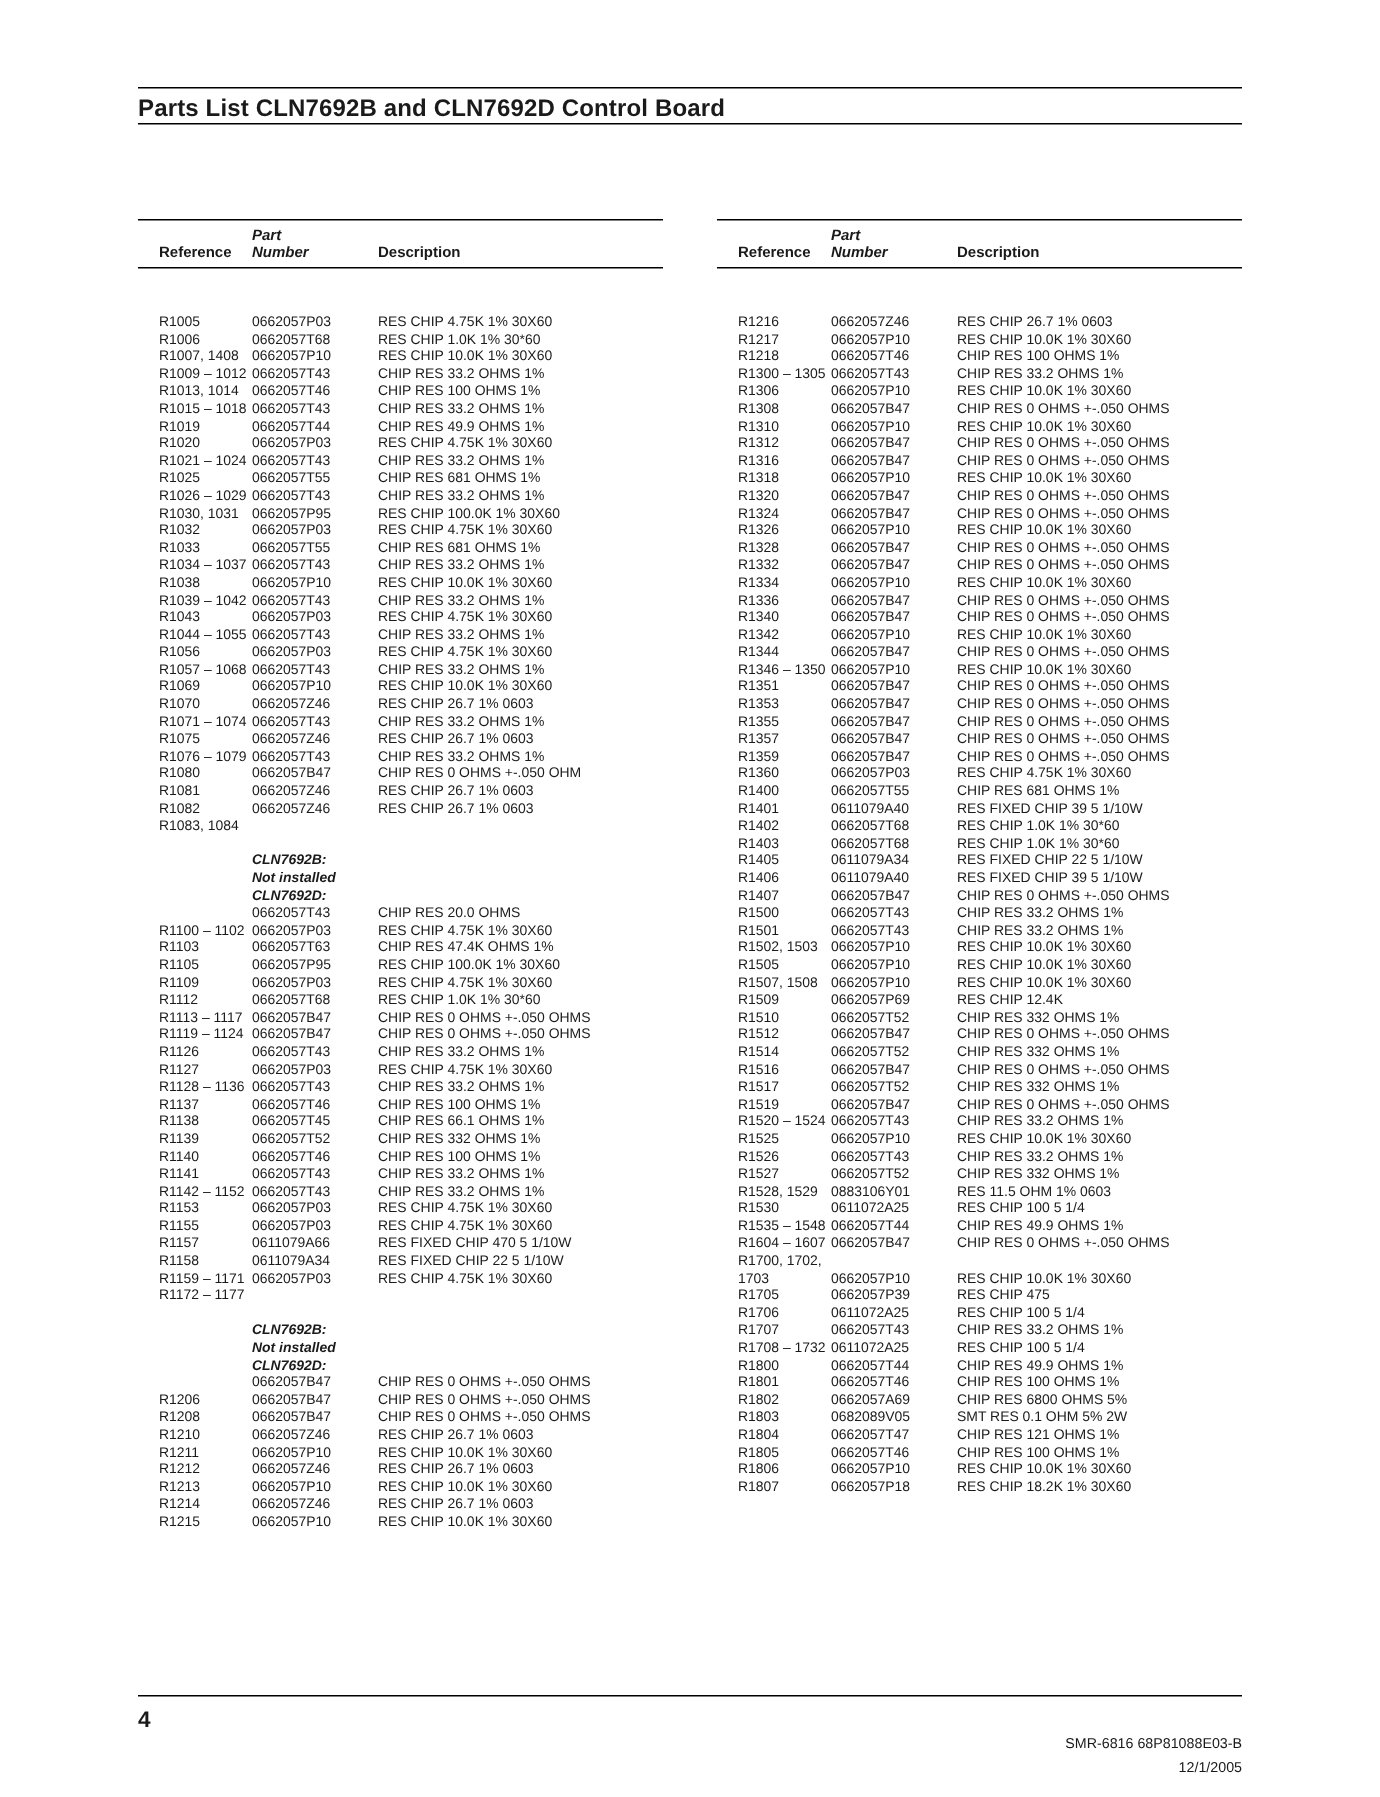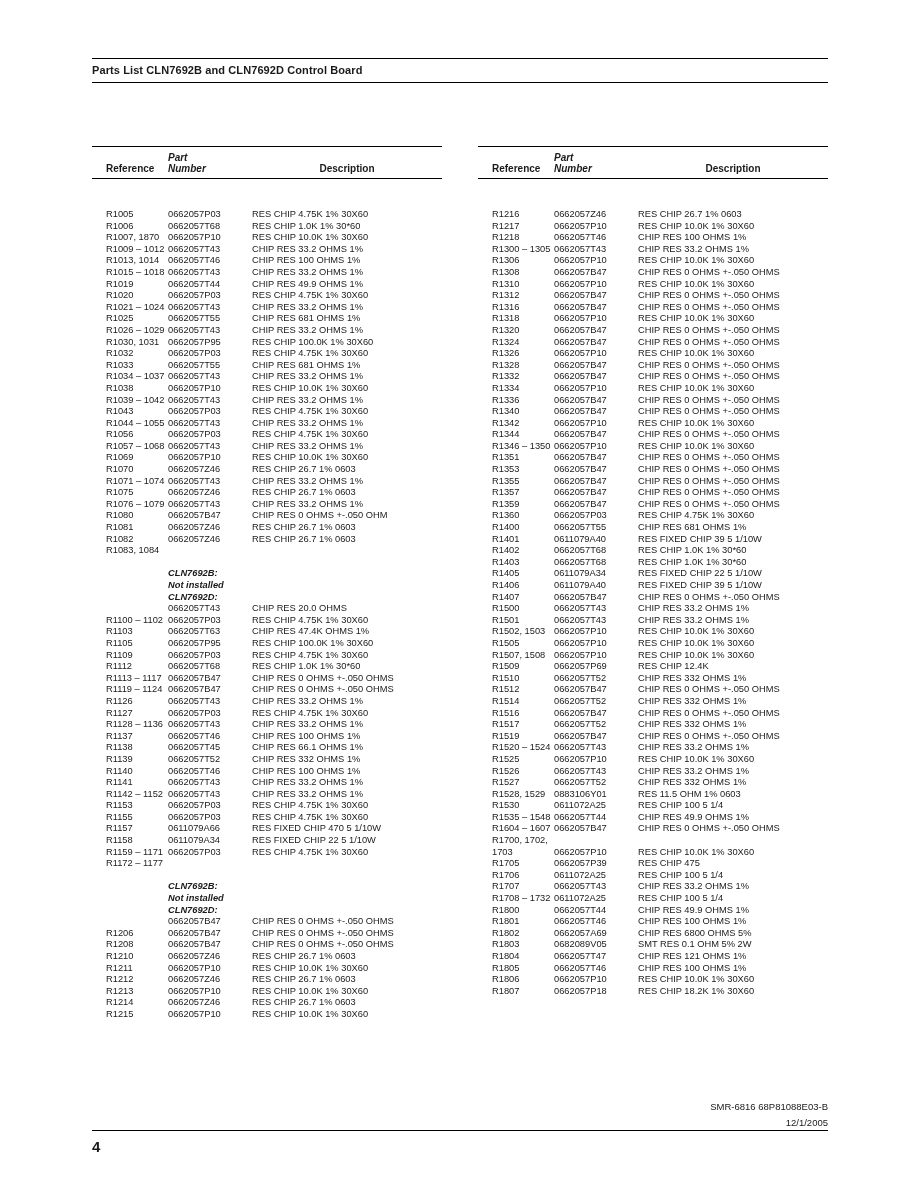--- a/index.html
+++ b/index.html
@@ -24,21 +24,21 @@
     left: 92px;
     top: 58px;
     width: 736px;
     height: 1px;
     background: #000;
   }
   .doc-title {
     position: absolute;
     left: 92px;
     top: 64px;
-    font-size: 11px;
+    font-size: 16px;
     font-weight: bold;
     letter-spacing: 0.1px;
   }
   .title-rule-bottom {
     position: absolute;
     left: 92px;
     top: 82px;
     width: 736px;
     height: 1px;
     background: #000;
@@ -59,21 +59,21 @@
   }
   .head-row {
     display: flex;
     font-size: 10px;
     font-weight: bold;
     padding: 5px 0 4px 0;
     line-height: 11px;
   }
   .head-ref { width: 76px; padding-left: 14px; box-sizing: border-box; }
   .head-pn  { width: 84px; font-style: italic; }
-  .head-desc{ flex: 1; text-align: center; }
+  .head-desc{ flex: 1; }
   .head-stack { display: block; }
   .head-blank { visibility: hidden; }
 
   .rows {
     padding-top: 30px;
   }
   .row {
     display: flex;
     font-size: 9.3px;
     line-height: 11.6px;
@@ -96,21 +96,21 @@
     position: absolute;
     left: 92px;
     top: 1130px;
     width: 736px;
     height: 1px;
     background: #000;
   }
   .footer-right {
     position: absolute;
     right: 92px;
-    top: 1100px;
+    top: 1156px;
     text-align: right;
     font-size: 9.5px;
     line-height: 14px;
   }
   .footer-right .line2 { margin-top: 2px; }
 </style>
 </head>
 <body>
 
 <div class="page">
@@ -141,21 +141,21 @@
           <div class="c-ref">R1005</div>
           <div class="c-pn">0662057P03</div>
           <div class="c-desc">RES CHIP 4.75K 1% 30X60</div>
         </div>
         <div class="row">
           <div class="c-ref">R1006</div>
           <div class="c-pn">0662057T68</div>
           <div class="c-desc">RES CHIP 1.0K 1% 30*60</div>
         </div>
         <div class="row">
-          <div class="c-ref">R1007, 1870</div>
+          <div class="c-ref">R1007, 1408</div>
           <div class="c-pn">0662057P10</div>
           <div class="c-desc">RES CHIP 10.0K 1% 30X60</div>
         </div>
         <div class="row">
           <div class="c-ref">R1009 – 1012</div>
           <div class="c-pn">0662057T43</div>
           <div class="c-desc">CHIP RES 33.2 OHMS 1%</div>
         </div>
         <div class="row">
           <div class="c-ref">R1013, 1014</div>

